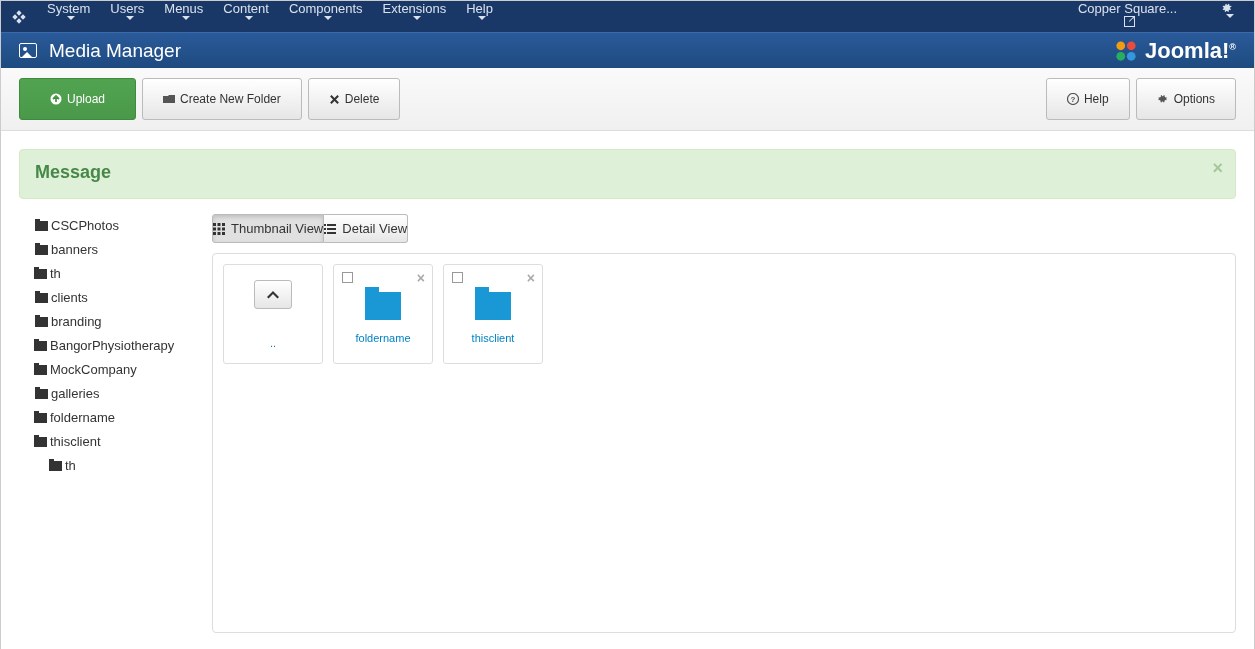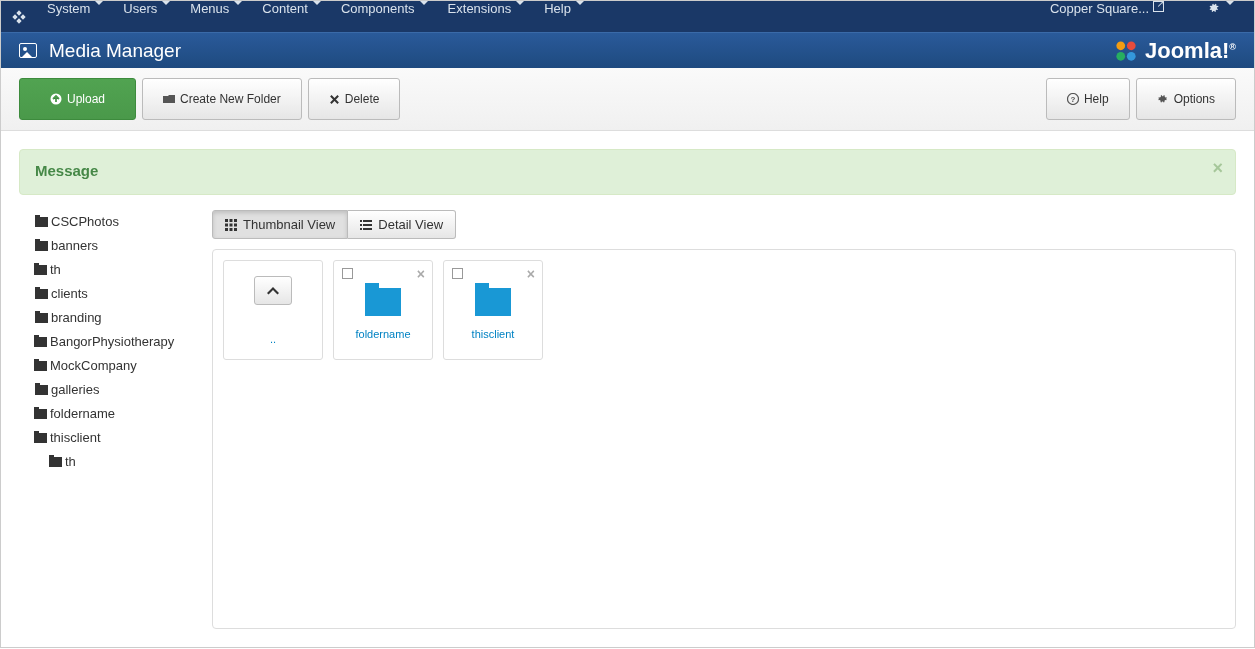--- a/index.html
+++ b/index.html
@@ -1,50 +1,50 @@
 <!DOCTYPE html>
 <html><head>
 <meta charset="utf-8">
 <style>
 * { margin: 0; padding: 0; box-sizing: border-box; }
 body { font-family: "Helvetica Neue", Helvetica, Arial, sans-serif; font-size: 13px; color: #333; background: #fff; }
 .topnav { background: #1a3867; height: 31px; display: flex; align-items: center; padding: 0 10px; color: #d9e2ec; }
 .topnav-left { display: flex; align-items: center; }
 .topnav-right { margin-left: auto; display: flex; align-items: center; gap: 24px; }
 .joomla-icon { width: 16px; height: 16px; margin-right: 10px; }
-.nav-item { padding: 0 10px; cursor: pointer; display: flex; height: 31px; font-size: 13px; }
+.nav-item { padding: 0 10px; cursor: pointer; display: flex; align-items: center; height: 31px; font-size: 13px; flex-direction: column; }
 .caret-down { width: 0; height: 0; border-left: 4px solid transparent; border-right: 4px solid transparent; border-top: 4px solid #d9e2ec; margin-left: 5px; }
 .subheader { background: linear-gradient(to bottom, #2a5a9a, #1e4a7f); height: 36px; display: flex; align-items: center; padding: 0 18px; color: #fff; border-top: 1px solid #3a6aa8; }
 .subheader-icon { width: 18px; height: 15px; border: 1px solid #fff; border-radius: 2px; margin-right: 12px; position: relative; }
 .subheader-icon::before { content: ''; position: absolute; top: 3px; left: 3px; width: 4px; height: 4px; border-radius: 50%; background: #fff; }
 .subheader-icon::after { content: ''; position: absolute; bottom: 0; left: 2px; width: 0; height: 0; border-left: 5px solid transparent; border-right: 5px solid transparent; border-bottom: 5px solid #fff; }
 .subheader-title { font-size: 19px; font-weight: normal; }
 .joomla-brand { margin-left: auto; display: flex; align-items: center; }
 .joomla-brand-text { font-size: 22px; font-weight: bold; margin-left: 5px; font-family: Arial; }
 .joomla-brand-text sup { font-size: 9px; }
 .toolbar { background: linear-gradient(to bottom, #fafafa, #f0f0f0); padding: 10px 18px; border-bottom: 1px solid #ddd; display: flex; gap: 6px; }
 .btn { display: inline-flex; align-items: center; padding: 5px 20px; font-size: 12px; border: 1px solid #bbb; background: linear-gradient(to bottom, #fff, #e6e6e6); border-radius: 3px; cursor: pointer; color: #333; }
 .btn svg { margin-right: 5px; }
 .btn-green { background: linear-gradient(to bottom, #51a351, #4a994a); border-color: #3d8b3d; color: #fff; padding: 13px 30px; text-align: center; }
 .btn-green svg circle { fill: #fff; }
 .toolbar-right { margin-left: auto; display: flex; gap: 6px; }
 .content { padding: 18px; }
 .alert { background: #dff0d8; border: 1px solid #d6e9c6; color: #3a6b3a; padding: 12px 15px; border-radius: 4px; position: relative; margin-bottom: 15px; }
-.alert-title { font-weight: bold; font-size: 15px; color: #468847; margin-bottom: 3px; }
+.alert-title { font-weight: bold; font-size: 18px; color: #468847; margin-bottom: 3px; }
 .alert-close { position: absolute; right: 12px; top: 8px; font-size: 18px; color: #a6c79a; cursor: pointer; font-weight: bold; }
 .main-row { display: flex; gap: 15px; }
 .sidebar { width: 178px; flex-shrink: 0; }
 .tree-item { display: flex; align-items: center; padding: 2px 16px; cursor: pointer; line-height: 20px; }
 .tree-folder-icon { width: 13px; height: 10px; background: #333; margin-right: 3px; position: relative; display: inline-block; }
 .tree-folder-icon::before { content: ''; position: absolute; top: -2px; left: 0; width: 5px; height: 2px; background: #333; }
 .indent-1 { padding-left: 15px; }
 .indent-2 { padding-left: 30px; }
 .main-area { flex-grow: 1; }
 .view-tabs { display: flex; margin-bottom: 10px; }
-.view-tab { padding: 6px 12px; border: 1px solid #bbb; background: linear-gradient(to bottom, #fff, #e6e6e6); font-size: 13px; cursor: pointer; display: flex; align-items: center; }
+.view-tab { padding: 6px 0; border: 1px solid #bbb; background: linear-gradient(to bottom, #fff, #e6e6e6); font-size: 13px; cursor: pointer; display: flex; align-items: center; }
 .view-tab:first-child { border-radius: 3px 0 0 3px; }
 .view-tab:last-child { border-radius: 0 3px 3px 0; border-left: none; }
 .view-tab.active { background: #e0e0e0; box-shadow: inset 0 2px 4px rgba(0,0,0,0.15); }
 .view-tab-icon { margin-right: 6px; display: flex; }
 .media-grid { border: 1px solid #ddd; border-radius: 4px; padding: 10px; min-height: 380px; display: flex; flex-wrap: wrap; align-content: flex-start; gap: 10px; }
 .media-item { width: 100px; height: 100px; border: 1px solid #ddd; border-radius: 3px; padding: 6px; display: flex; flex-direction: column; align-items: center; justify-content: center; position: relative; }
 .media-up-btn { padding: 6px 12px; border: 1px solid #bbb; border-radius: 3px; background: linear-gradient(to bottom, #fff, #e6e6e6); cursor: pointer; }
 .media-item-close { position: absolute; top: 5px; right: 7px; color: #aaa; cursor: pointer; font-size: 14px; font-weight: bold; }
 .media-item-check { position: absolute; top: 7px; left: 8px; width: 11px; height: 11px; border: 1px solid #999; background: #fff; }
 .media-folder-big { width: 36px; height: 28px; background: #1998d5; margin-top: 8px; position: relative; }

